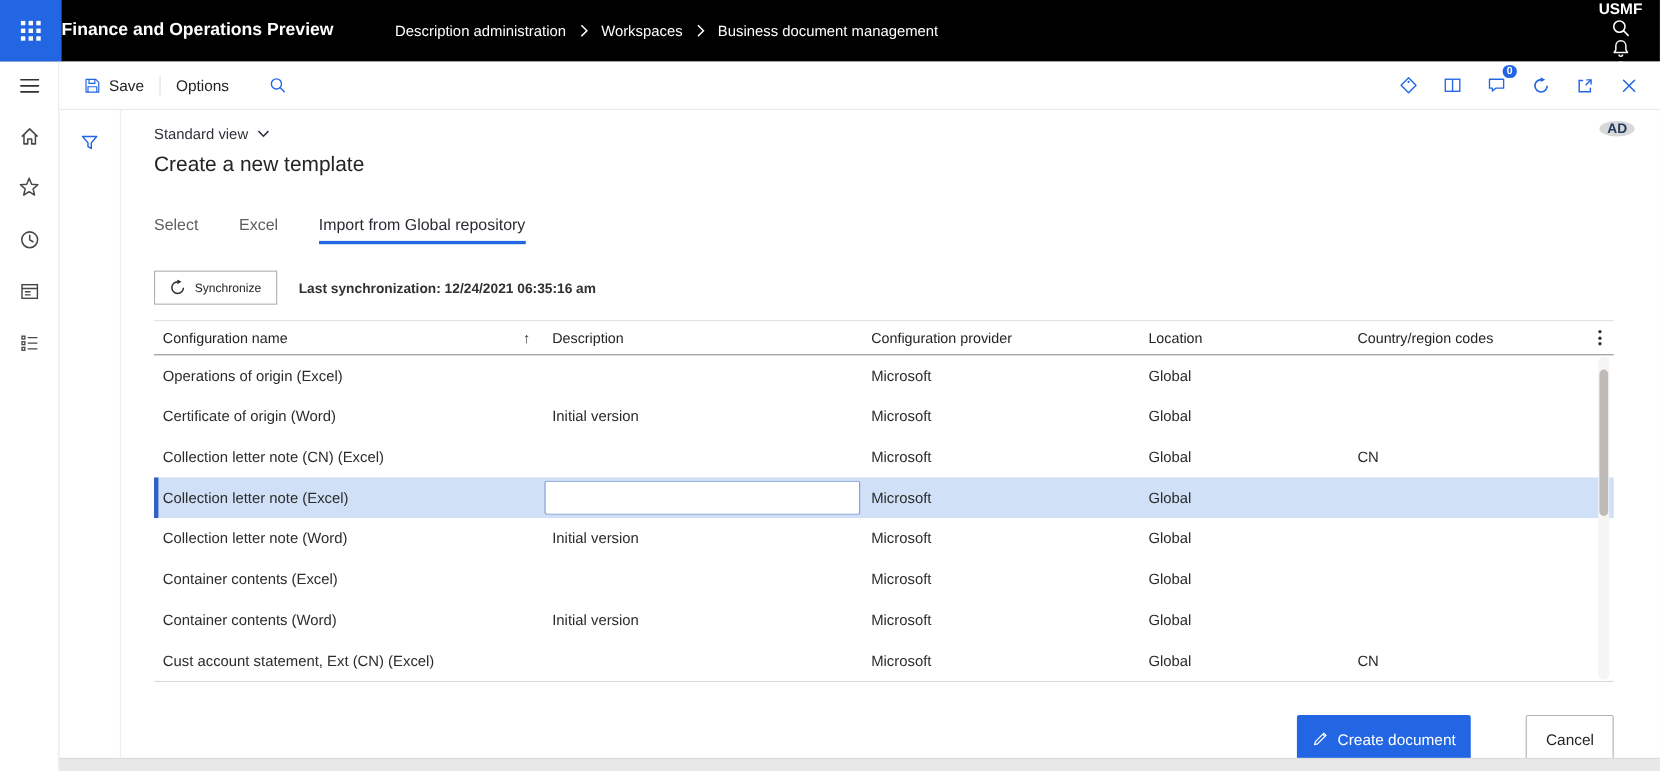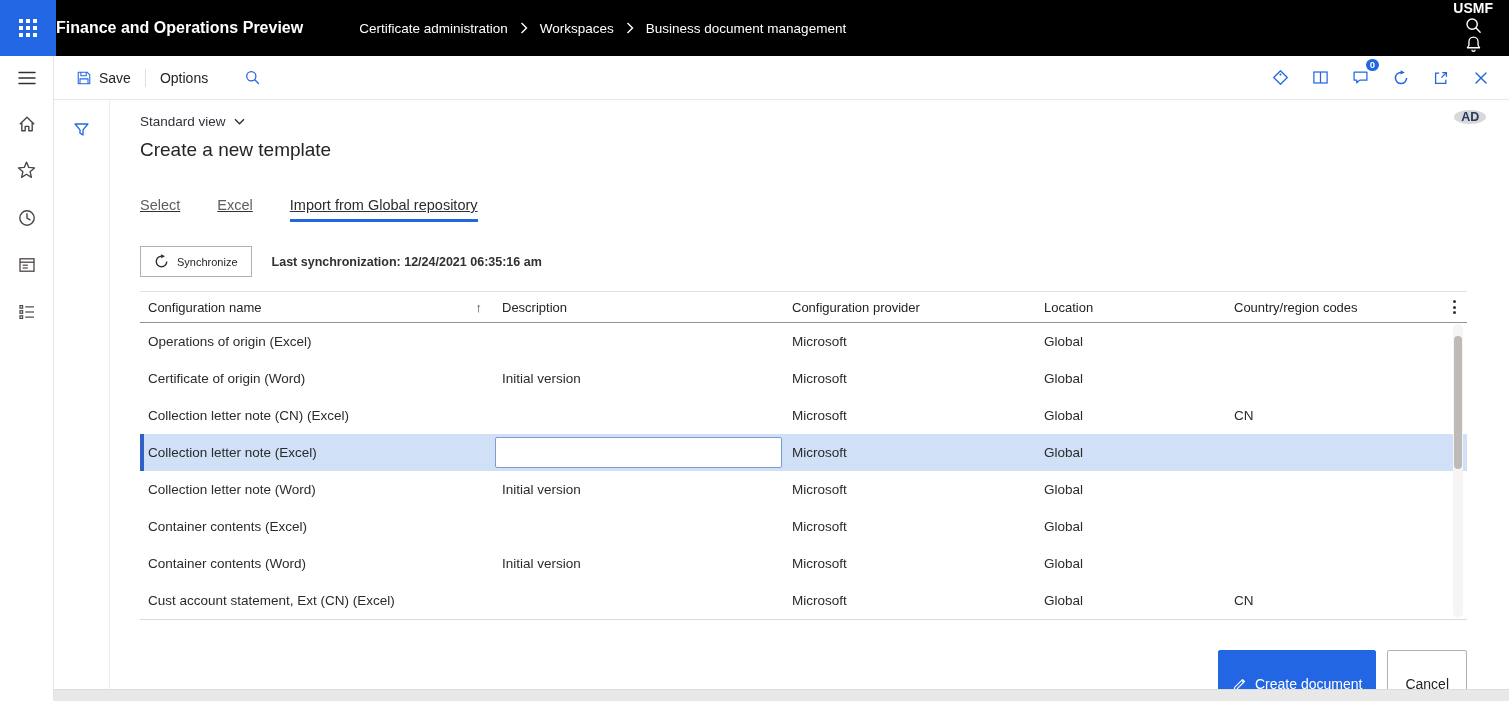--- a/index.html
+++ b/index.html
@@ -39,21 +39,21 @@
 
   
   .content-row { flex:1; display:flex; min-height:0; }
   .filter-rail { width:56px; border-right:1px solid #ededed; display:flex; justify-content:center; padding-top:12px; flex-shrink:0; }
   .funnel-btn { width:34px; height:34px; display:flex; align-items:center; justify-content:center; color:#2266e3; cursor:pointer; }
   .content { flex:1; min-width:0; padding:14px 42px 0 30px; display:flex; flex-direction:column; }
 
   .view-selector { display:flex; align-items:center; gap:8px; width:max-content; font-size:13.5px; color:#31313b; cursor:pointer; height:20px; }
   .page-title { font-size:19px; font-weight:normal; color:#252423; margin-top:10px; }
 
-  .tabs { display:flex; gap:37px; margin-top:36px;text-decoration:underline; }
+  .tabs { display:flex; gap:37px; margin-top:36px; }
   .tab { font-size:14.5px; color:#605e5c; padding-bottom:9px; position:relative; cursor:pointer; white-space:nowrap; }
   .tab.active { color:#2b2b33; }
   .tab.active::after { content:""; position:absolute; left:0; right:0; bottom:0; height:3px; background:#2266e3; }
 
   .sync-row { display:flex; align-items:center; margin-top:24px; }
   .sync-btn { display:flex; align-items:center; gap:8px; height:31px; padding:0 13px; background:#fff; border:1px solid #b3b0ad; font-size:11px; color:#252423; cursor:pointer; }
   .sync-text { margin-left:20px; font-size:12.5px; font-weight:bold; color:#323130; }
 
   
   .grid { margin-top:14px; position:relative; border-top:1px solid #e3e1df; }
@@ -70,21 +70,21 @@
   .cell { padding-left:8px; overflow:hidden; white-space:nowrap; text-overflow:ellipsis; }
   .grid-row.selected { background:#cfe0f7; box-shadow:inset 4px 0 0 #2f62c4; }
   .cell.input-cell { padding-left:1px; }
   .desc-input { width:287px; height:31px; border:1px solid #7e9bd0; border-radius:2px; background:#fff; font-family:inherit; font-size:13.5px; padding:0 8px; outline:none; color:#2b2b2b; }
 
   .scroll-track { position:absolute; top:32px; right:4px; bottom:2px; width:10px; background:#f6f5f4; border-radius:5px; }
   .scroll-thumb { position:absolute; top:12px; left:1px; width:8px; height:133px; background:#bdbab7; border-radius:4px; cursor:pointer; }
 
   
   .footer-actions { display:flex; justify-content:flex-end; gap:11px; margin-top:30px; }
-  .btn { height:43px; display:flex; align-items:flex-end; border-radius:2px; font-size:14px; cursor:pointer; }
+  .btn { height:43px; display:flex; align-items:center; border-radius:2px; font-size:14px; cursor:pointer;margin-left:39px; }
   .btn-primary { background:#2266e3; border:1px solid #2266e3; color:#fff; gap:8px; padding:0 13px; }
   .btn-secondary { background:#fff; border:1px solid #b3b0ad; color:#252423; padding:0 17px; }
   .bottom-strip { height:12px; background:#e8e8e8; border-top:1px solid #dcdcdc; flex-shrink:0; }
 
   svg { display:block; }
 </style>
 </head>
 <body>
 
 <div class="app">
@@ -100,21 +100,21 @@
             <rect x="8" y="8" width="4" height="4"></rect>
             <rect x="15" y="8" width="4" height="4"></rect>
             <rect x="1" y="15" width="4" height="4"></rect>
             <rect x="8" y="15" width="4" height="4"></rect>
             <rect x="15" y="15" width="4" height="4"></rect>
           </g>
         </svg>
     </div>
     <div class="app-title">Finance and Operations Preview</div>
     <nav class="breadcrumb">
-      <span class="crumb">Certificate administration</span>
+      <span class="crumb">Description administration</span>
       <span>
           <svg width="8" height="12" viewBox="0 0 8 12">
             <path d="M1.5 1 L6.5 6 L1.5 11" fill="none" stroke="#fff" stroke-width="1.4"></path>
           </svg>
         </span>
       <span class="crumb">Workspaces</span>
       <span>
           <svg width="8" height="12" viewBox="0 0 8 12">
             <path d="M1.5 1 L6.5 6 L1.5 11" fill="none" stroke="#fff" stroke-width="1.4"></path>
           </svg>

